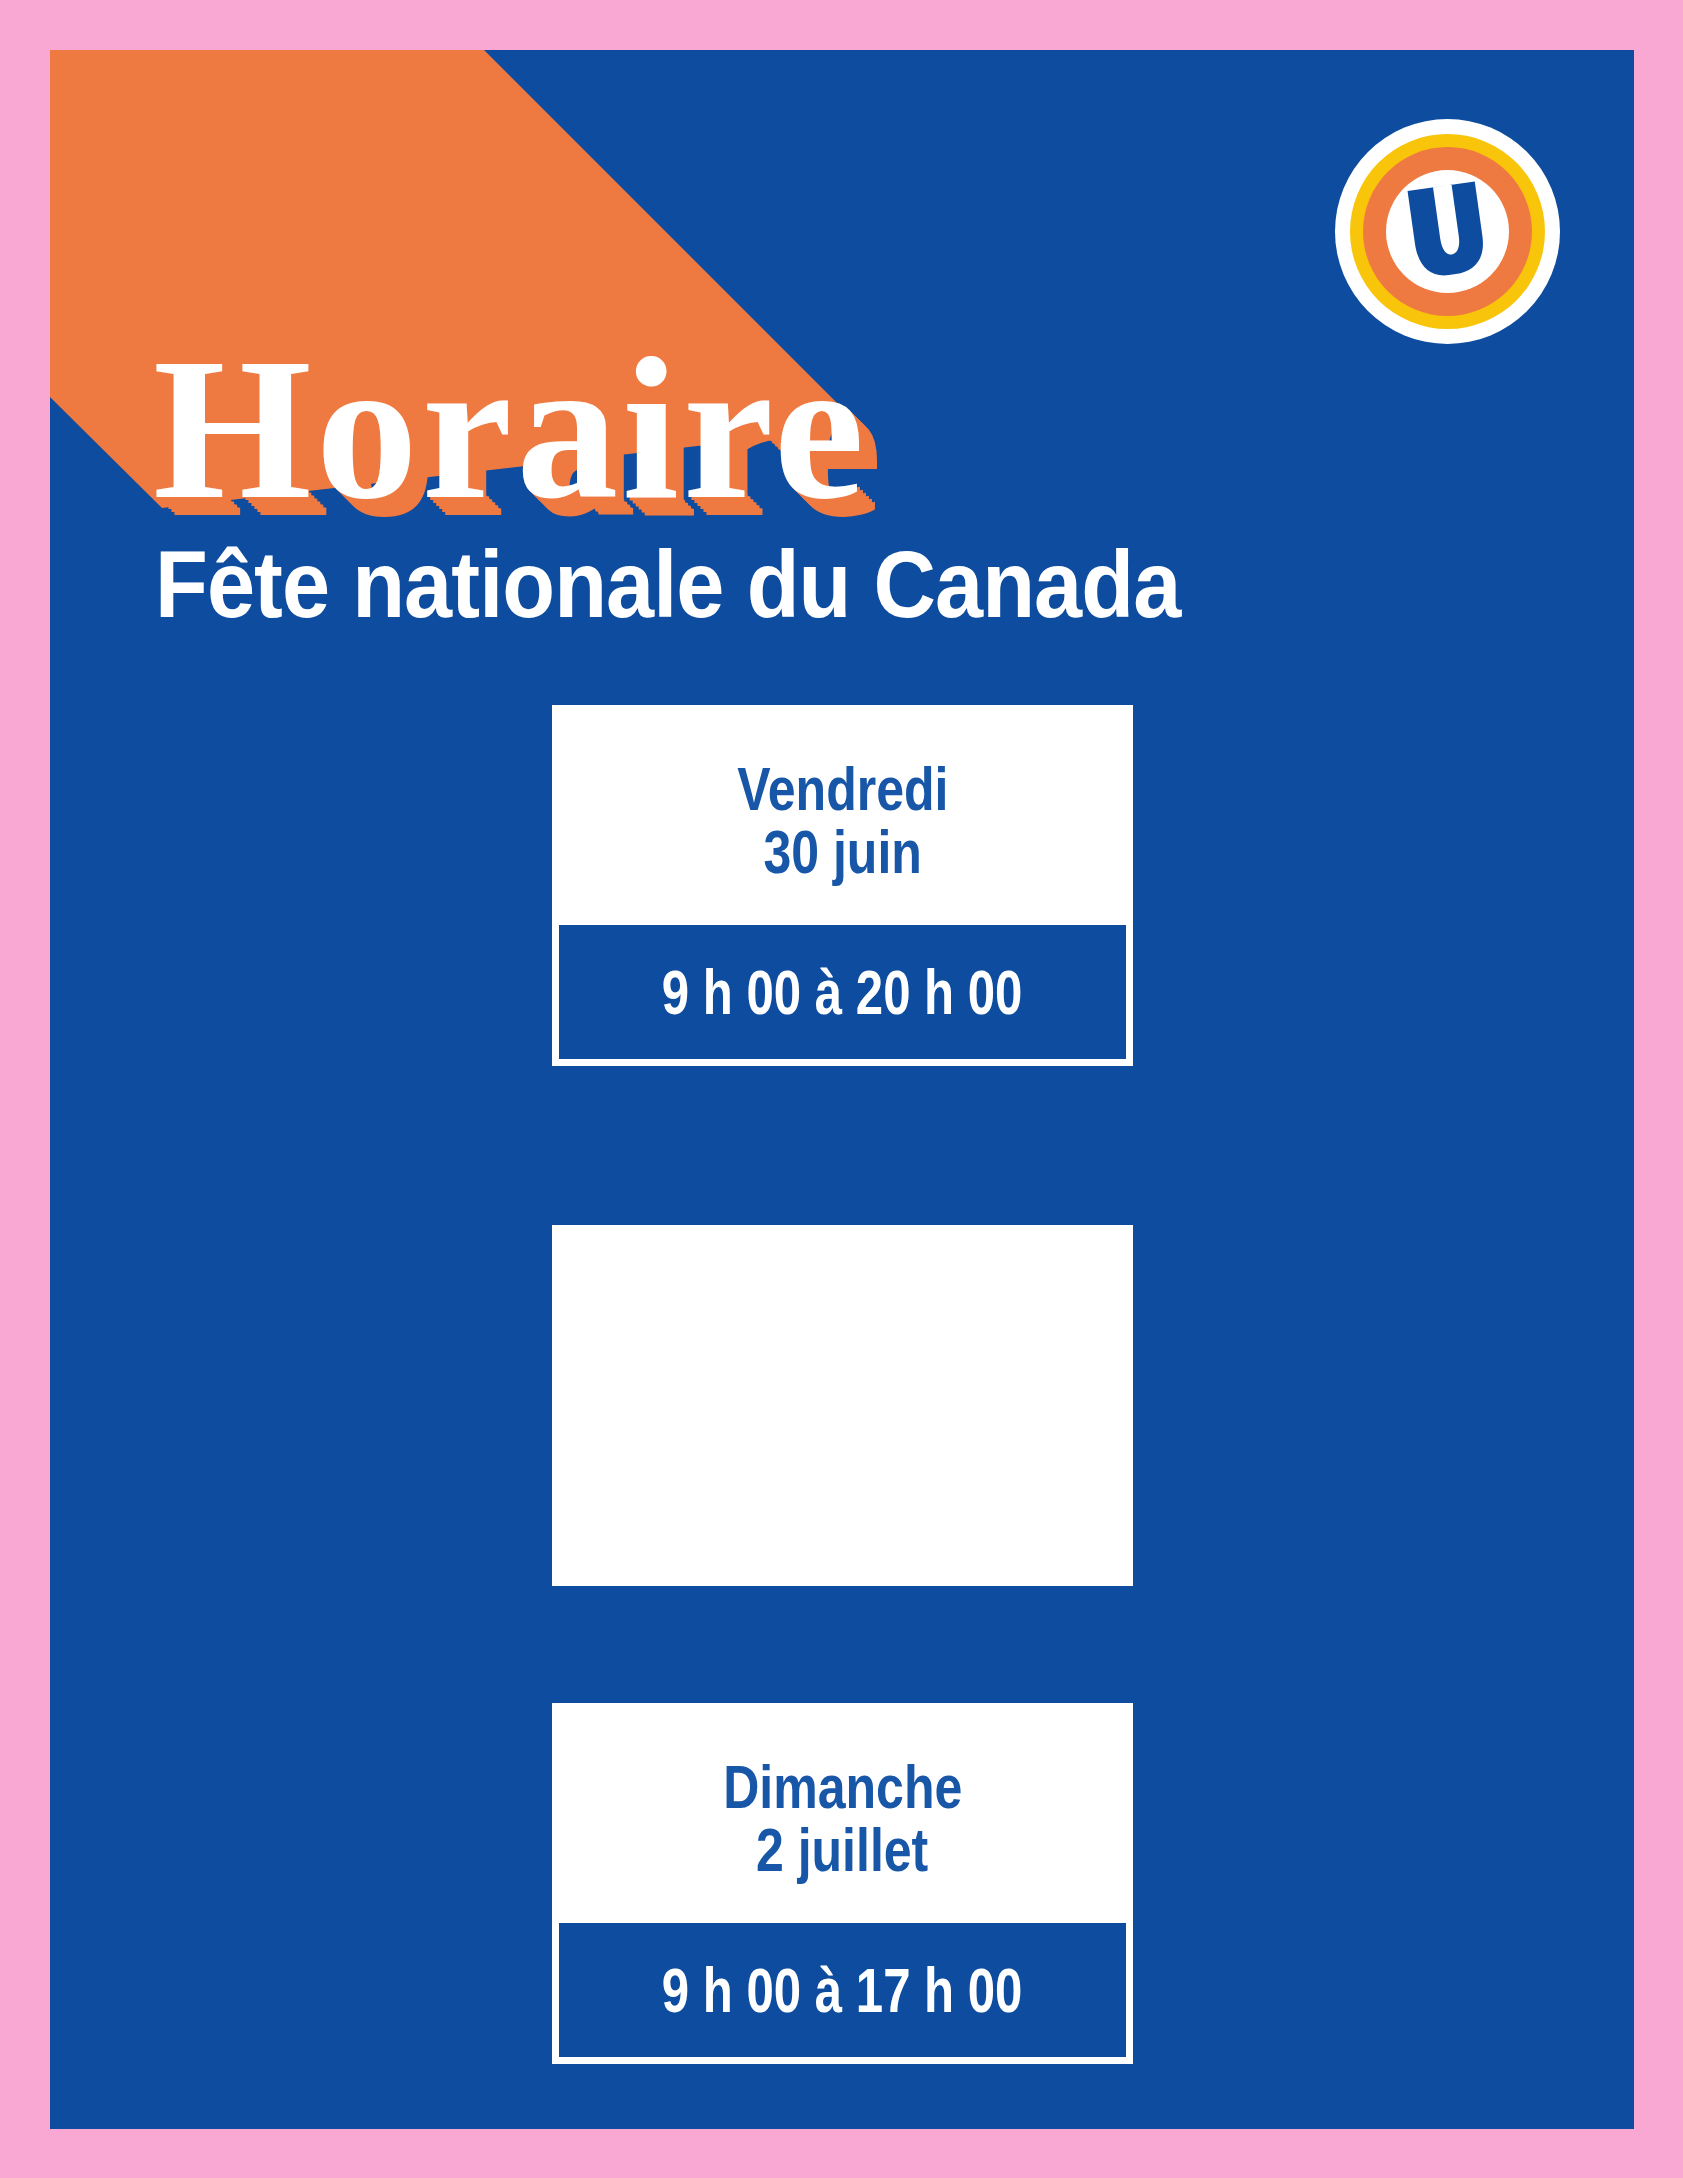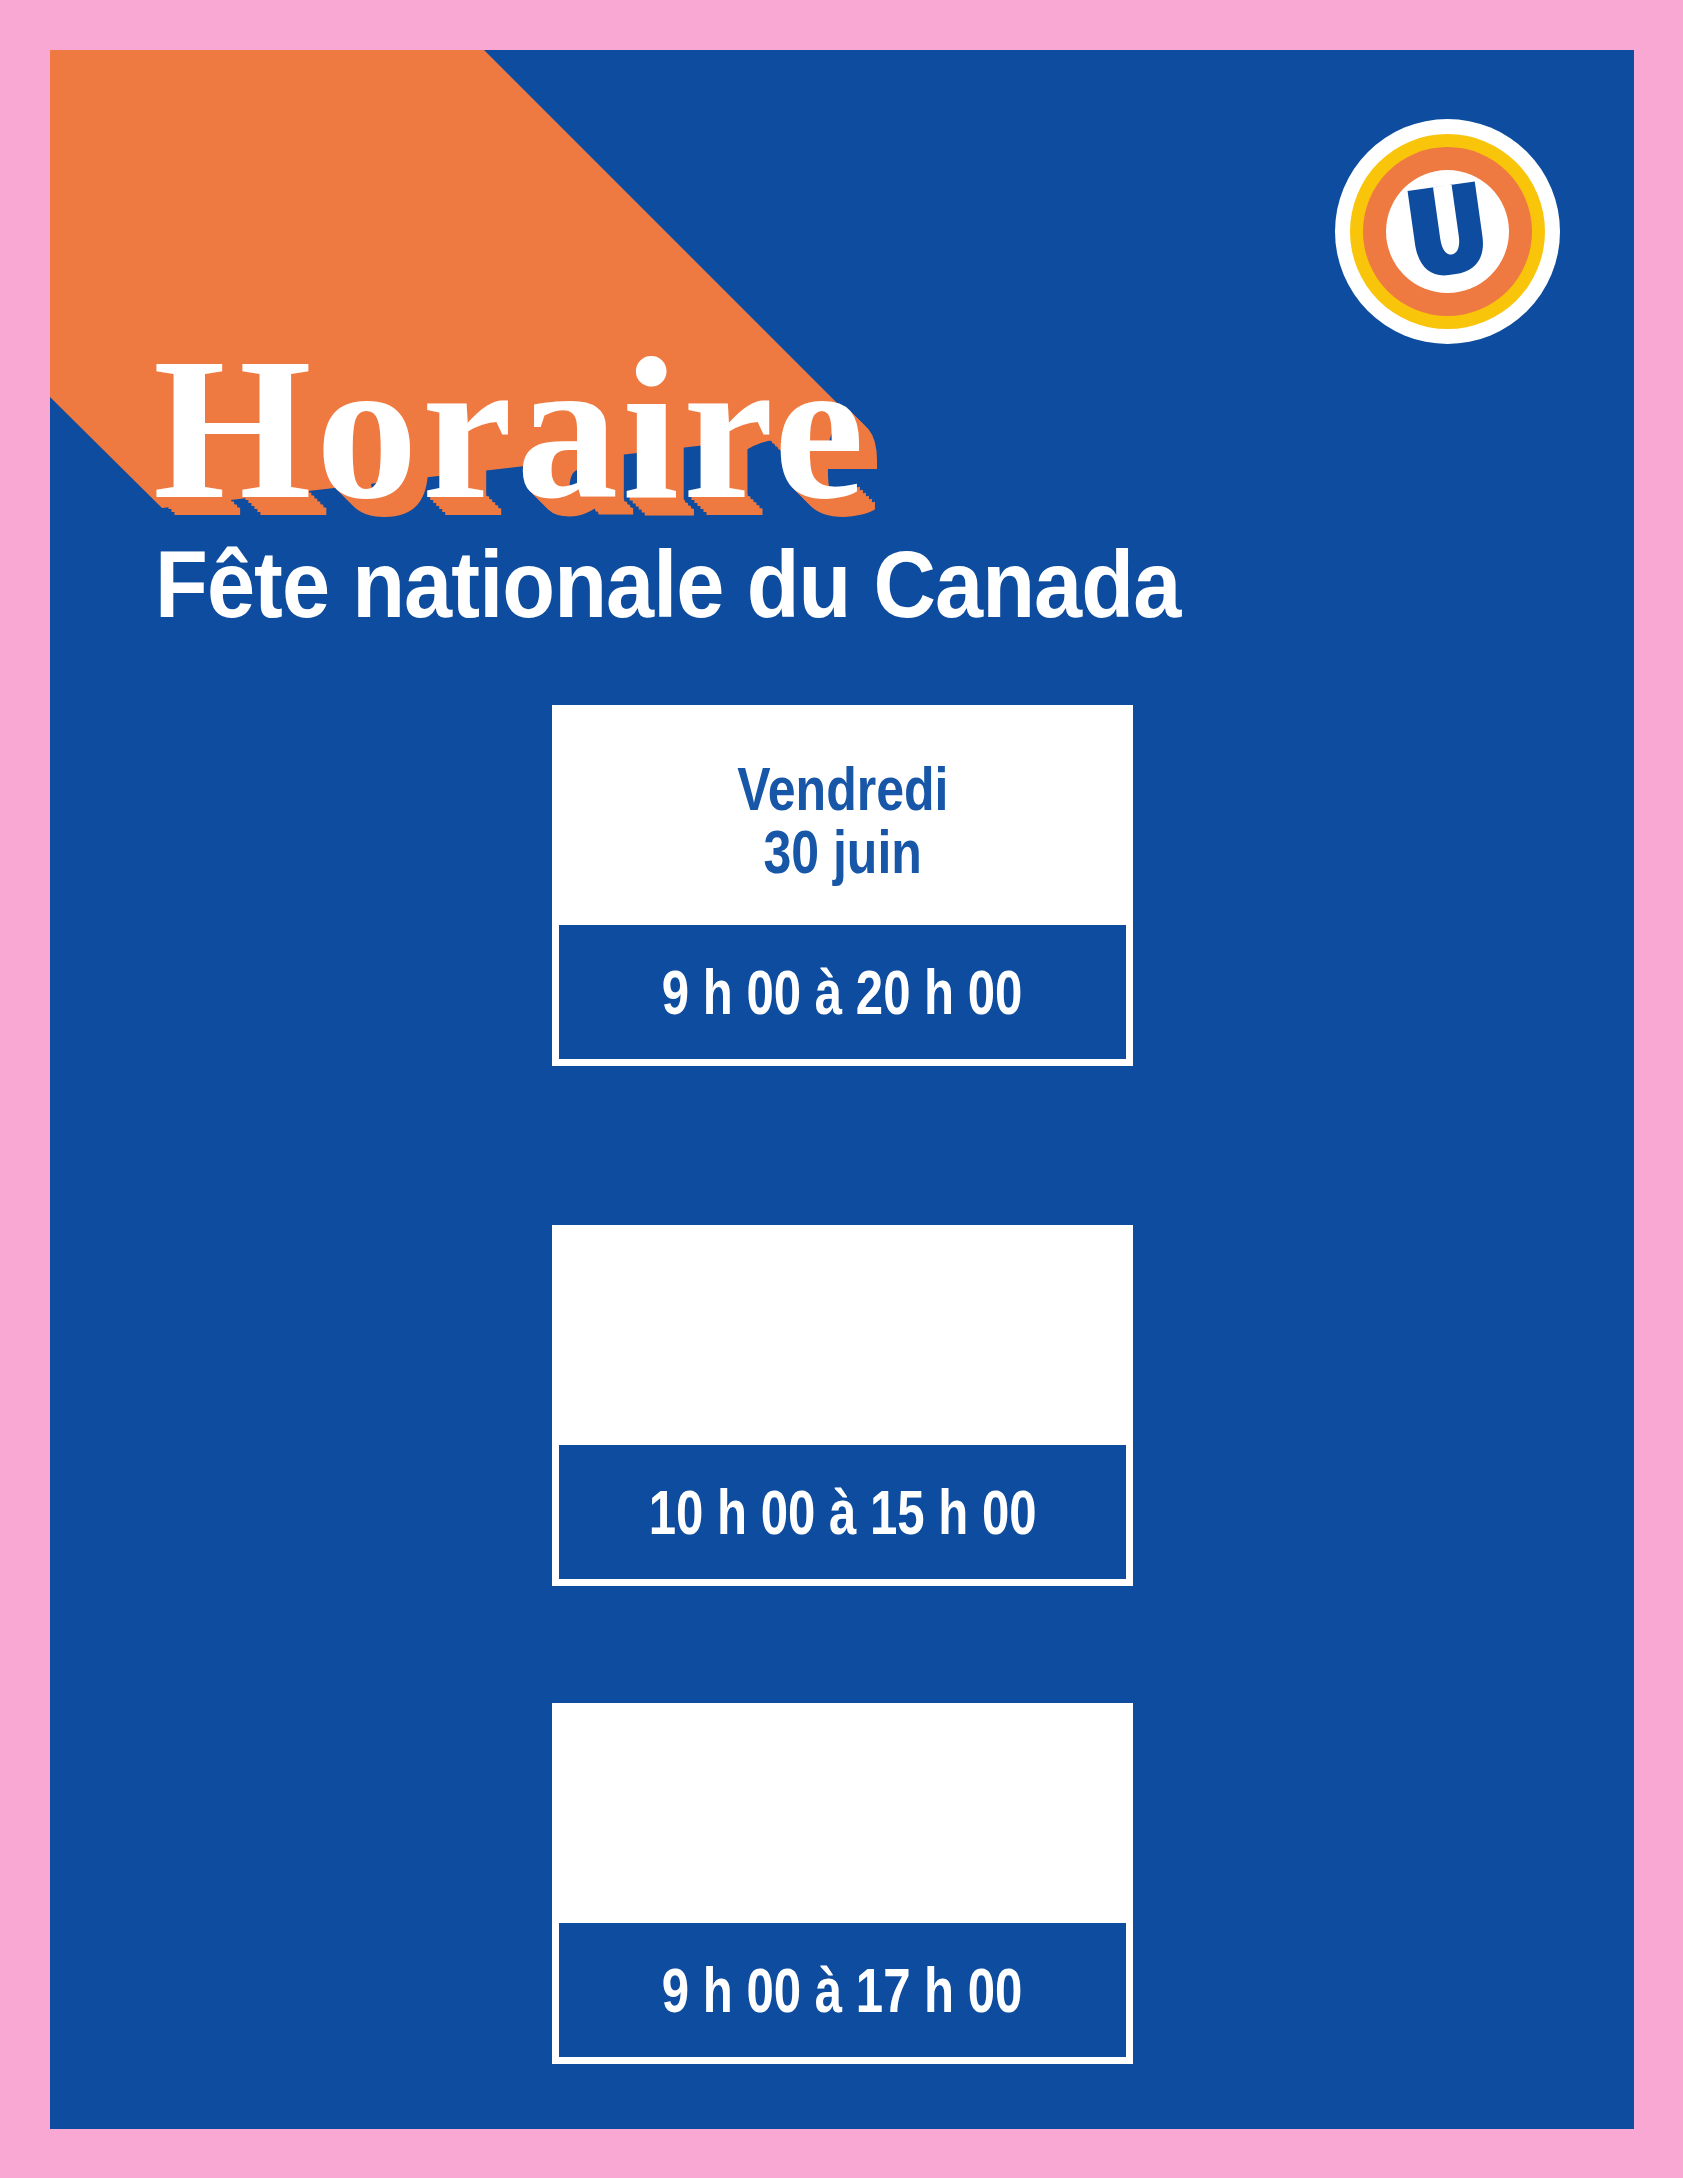--- a/index.html
+++ b/index.html
@@ -91,26 +91,27 @@
       <div class="card-top">
         <div class="day-line">Vendredi</div>
         <div class="day-line">30 juin</div>
       </div>
       <div class="strip">
         <div class="hours">9 h 00 à 20 h 00</div>
       </div>
     </div>
 
     <div class="card" style="top:1175px">
-      <div class="strip">
-        <div class="hours">10 h 00 à 15 h 00</div>
-      </div>
     </div>
 
     <div class="card" style="top:1653px">
+      <div class="card-top">
+        <div class="day-line">Dimanche</div>
+        <div class="day-line">2 juillet</div>
+      </div>
       <div class="strip">
         <div class="hours">9 h 00 à 17 h 00</div>
       </div>
     </div>
 
   </div>
 </div>
 
 
 </body></html>

